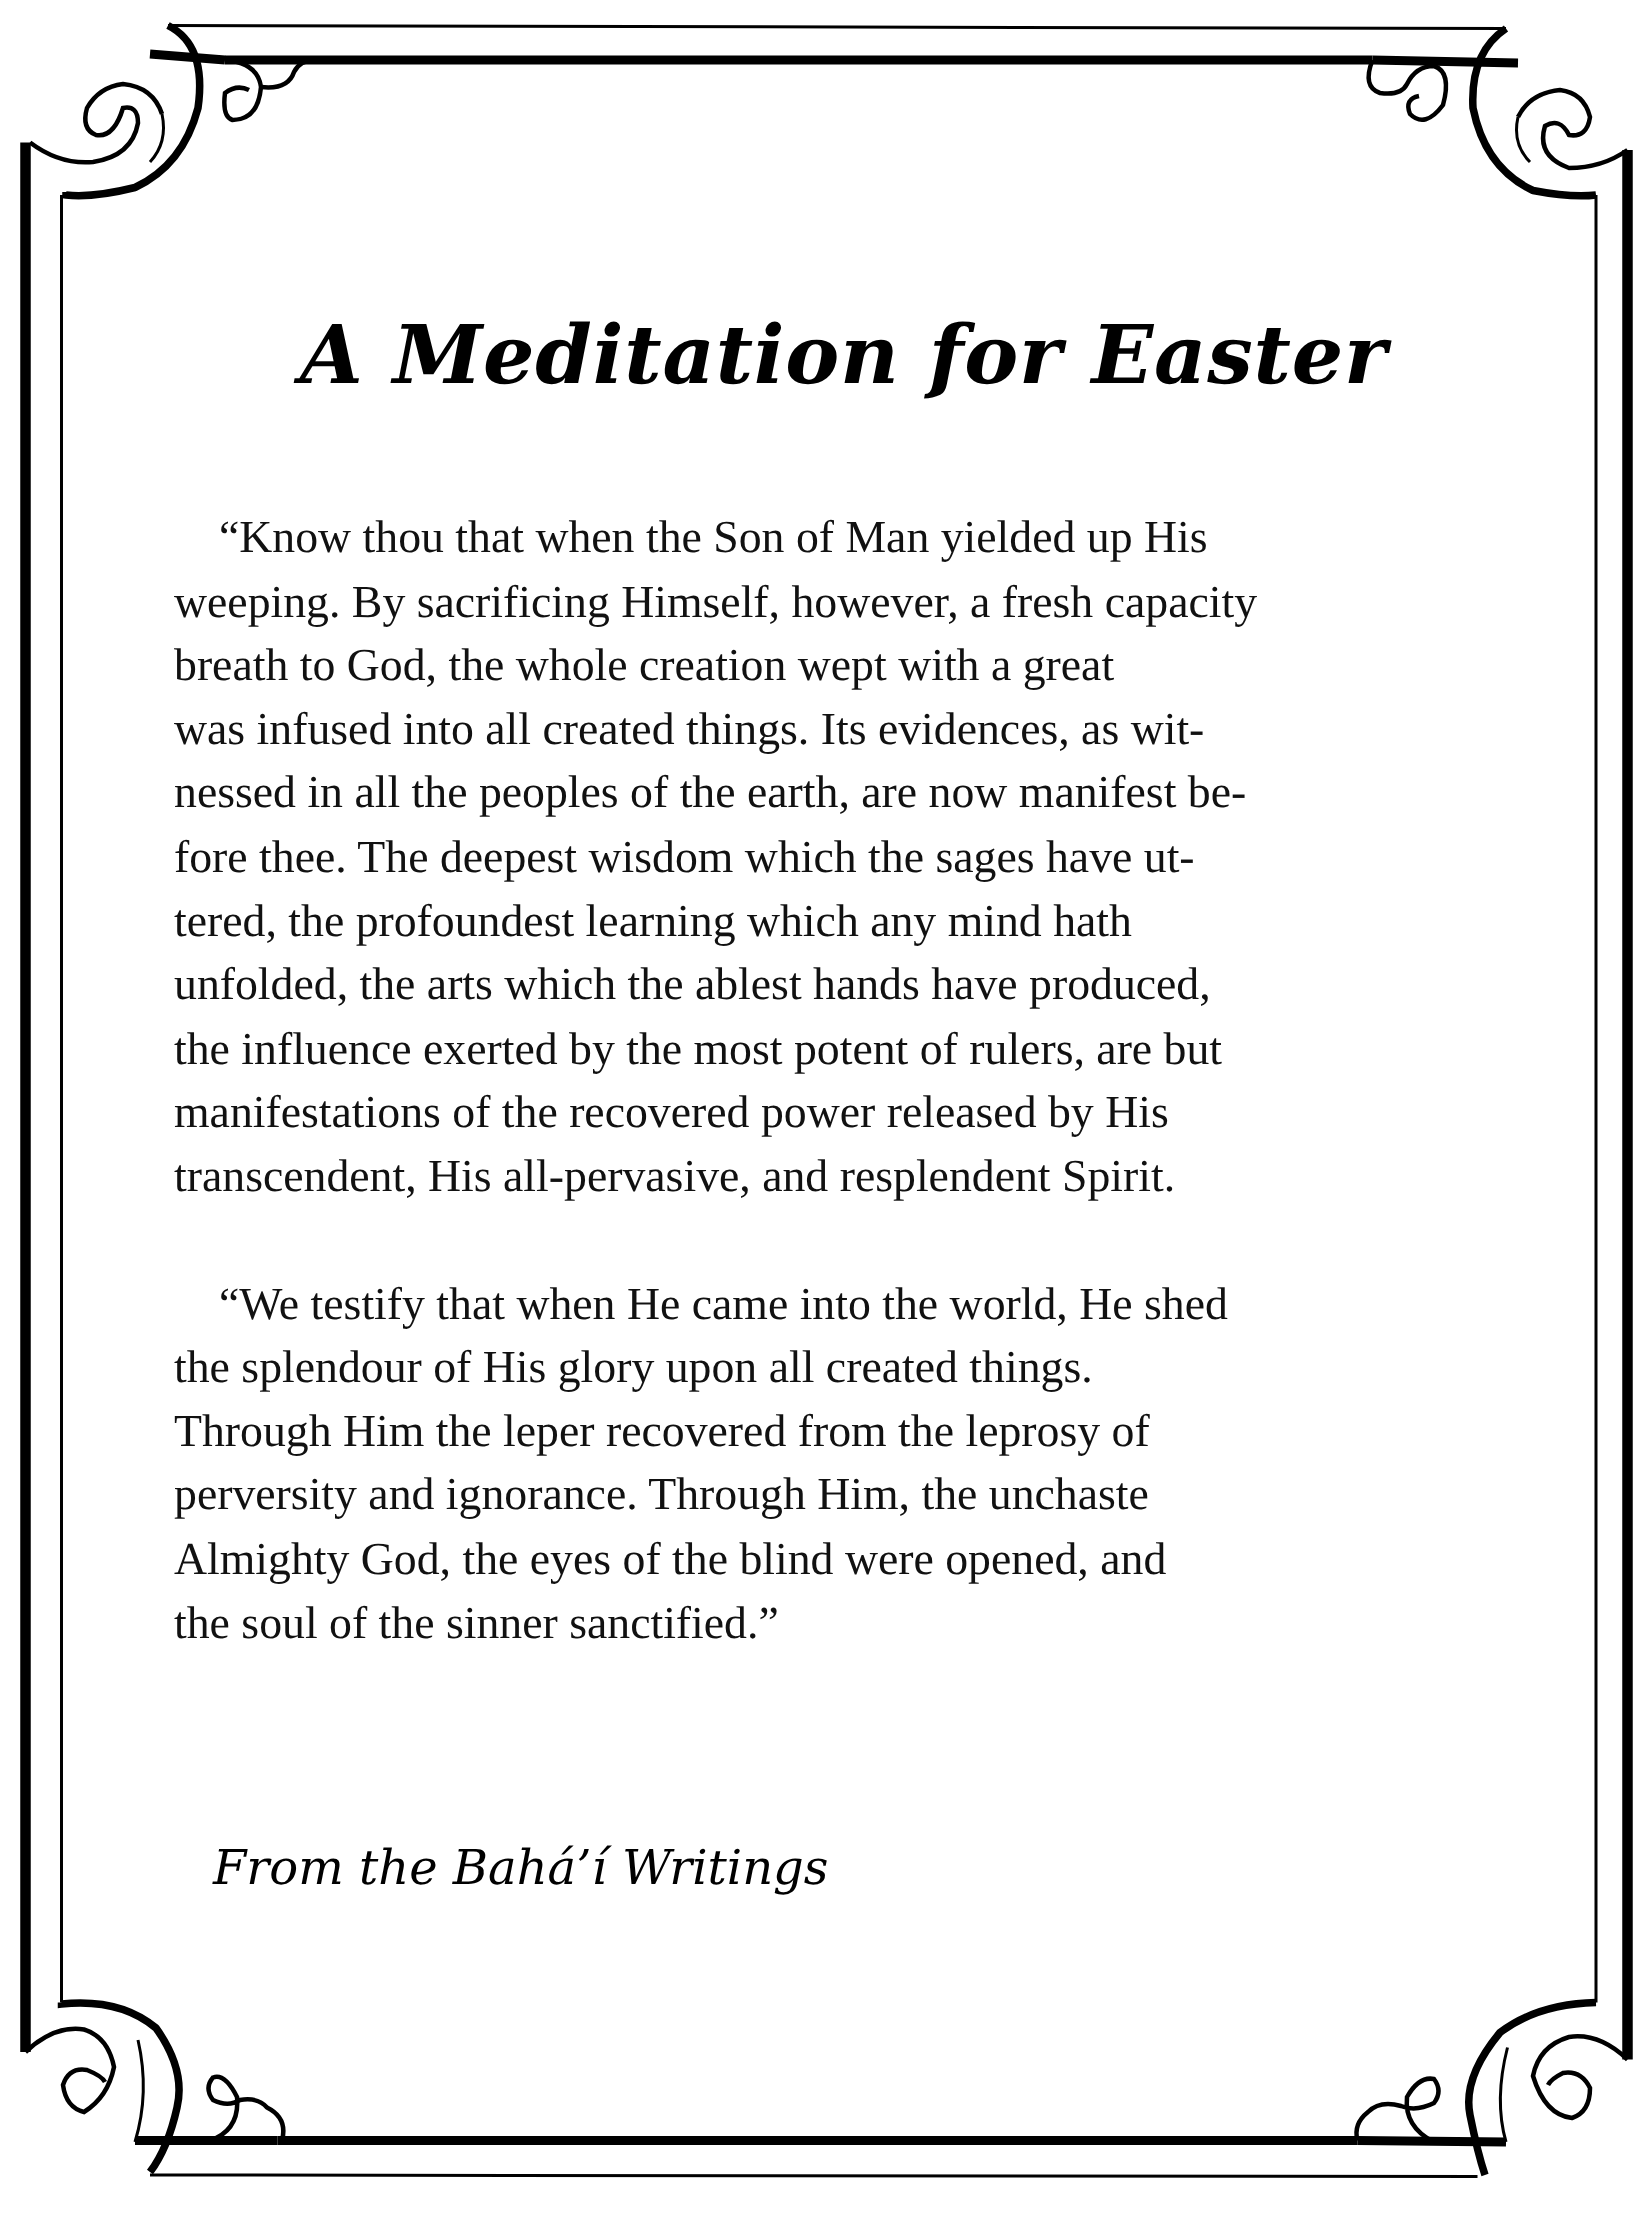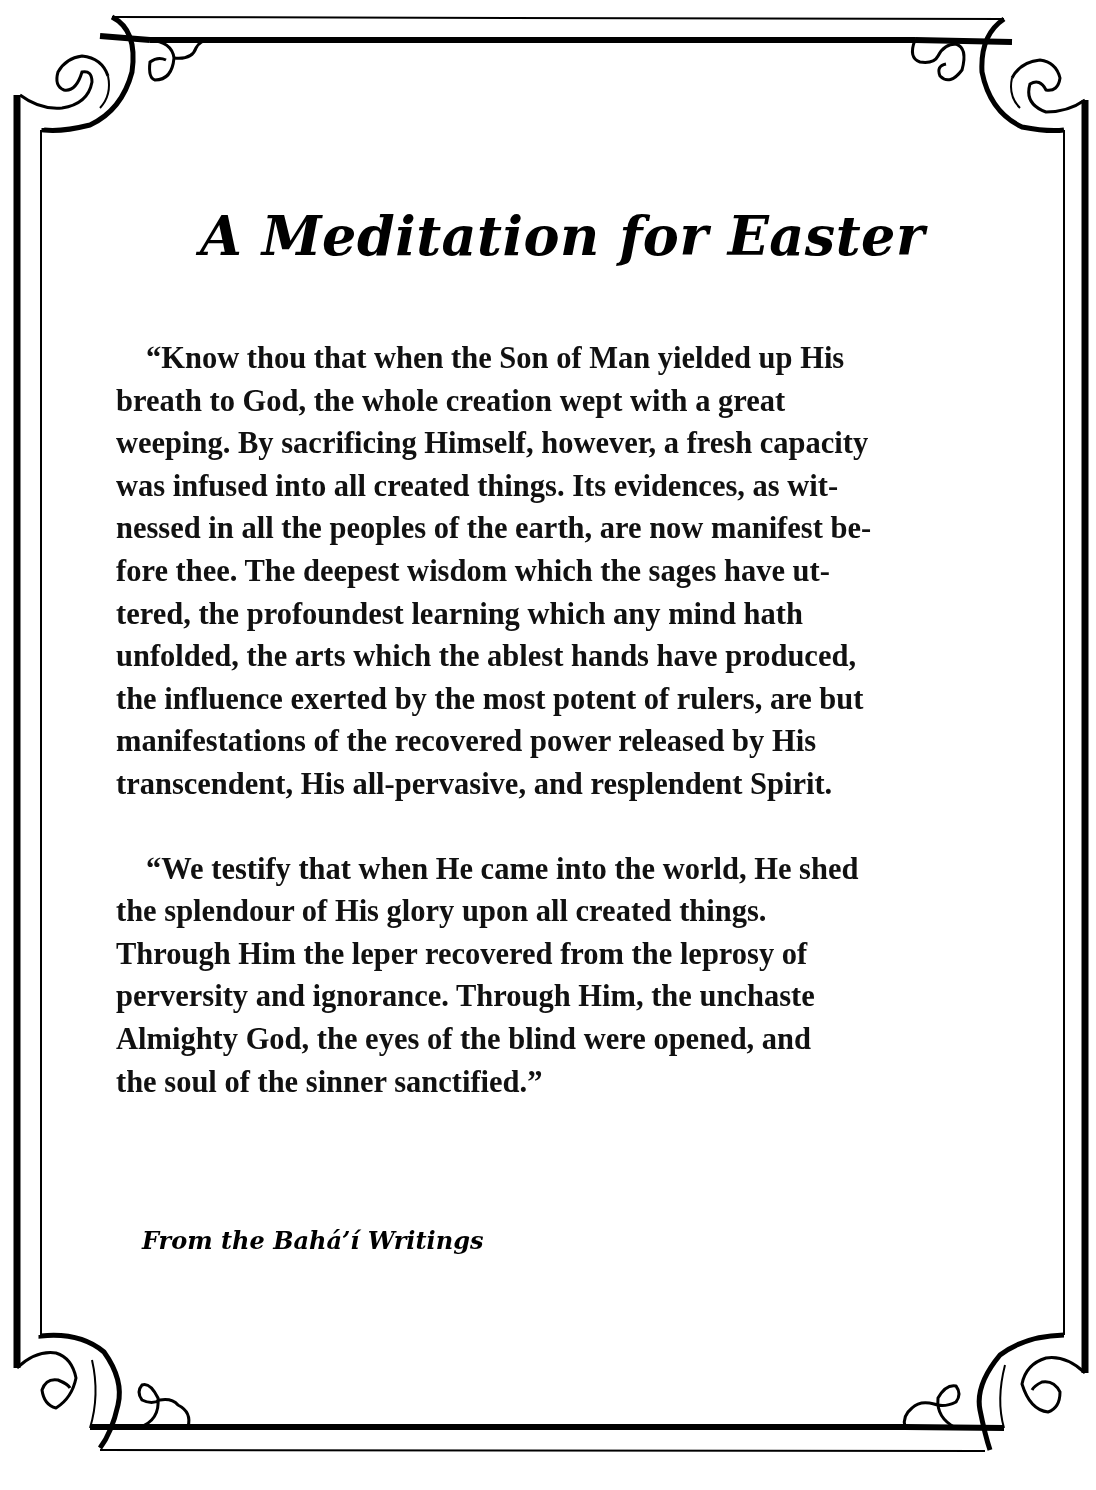--- a/index.html
+++ b/index.html
@@ -13,35 +13,35 @@
       font-size: 54px;
       letter-spacing: 0.5px;
       color: #000;
       font-style: italic;
       line-height: 80px;
       margin-left: 29px;
     }
     .body-text {
       position: absolute; left: 116px; top: 337px; width: 900px;
       font-family: "Liberation Serif", serif;
-      font-weight: bold;
+      font-weight: normal;
       font-size: 30.5px;
       line-height: 42.6px;
       color: #111;
     }
     .para { margin: 0; }
     .para + .para { margin-top: 42px; }
     .line { display: block; white-space: nowrap; }
     .indent { padding-left: 30px; }
     .attribution {
       position: absolute; left: 142px; top: 1226px;
       font-family: "DejaVu Serif", serif;
       font-style: italic;
-      font-weight: bold;
-      font-size: 24px;
+      font-weight: normal;
+      font-size: 32px;
       color: #000;
     }
   </style>
 </head>
 <body>
 
 <svg class="frame" viewBox="0 0 1096 1490" xmlns="http://www.w3.org/2000/svg">
   <g fill="none" stroke="#000" stroke-linecap="butt">
 
     <line x1="112" y1="17" x2="1004" y2="19" stroke-width="2"></line>
@@ -93,22 +93,22 @@
     <path d="M905 1427 L1004 1428" stroke-width="6"></path>
     <path d="M956 1428 Q936 1418 938 1398 Q946 1384 956 1386 Q962 1394 956 1402 Q944 1408 934 1404 Q920 1400 912 1408 Q902 1416 905 1427" stroke-width="3"></path>
   </g>
 </svg>
 
 <h1 class="page-title">A Meditation for Easter</h1>
 
 <div class="body-text">
   <p class="para">
     <span class="line indent">“Know thou that when the Son of Man yielded up His</span>
+    <span class="line">weeping. By sacrificing Himself, however, a fresh capacity</span>
     <span class="line">breath to God, the whole creation wept with a great</span>
-    <span class="line">weeping. By sacrificing Himself, however, a fresh capacity</span>
     <span class="line">was infused into all created things. Its evidences, as wit-</span>
     <span class="line">nessed in all the peoples of the earth, are now manifest be-</span>
     <span class="line">fore thee. The deepest wisdom which the sages have ut-</span>
     <span class="line">tered, the profoundest learning which any mind hath</span>
     <span class="line">unfolded, the arts which the ablest hands have produced,</span>
     <span class="line">the influence exerted by the most potent of rulers, are but</span>
     <span class="line">manifestations of the recovered power released by His</span>
     <span class="line">transcendent, His all-pervasive, and resplendent Spirit.</span>
   </p>
   <p class="para">

